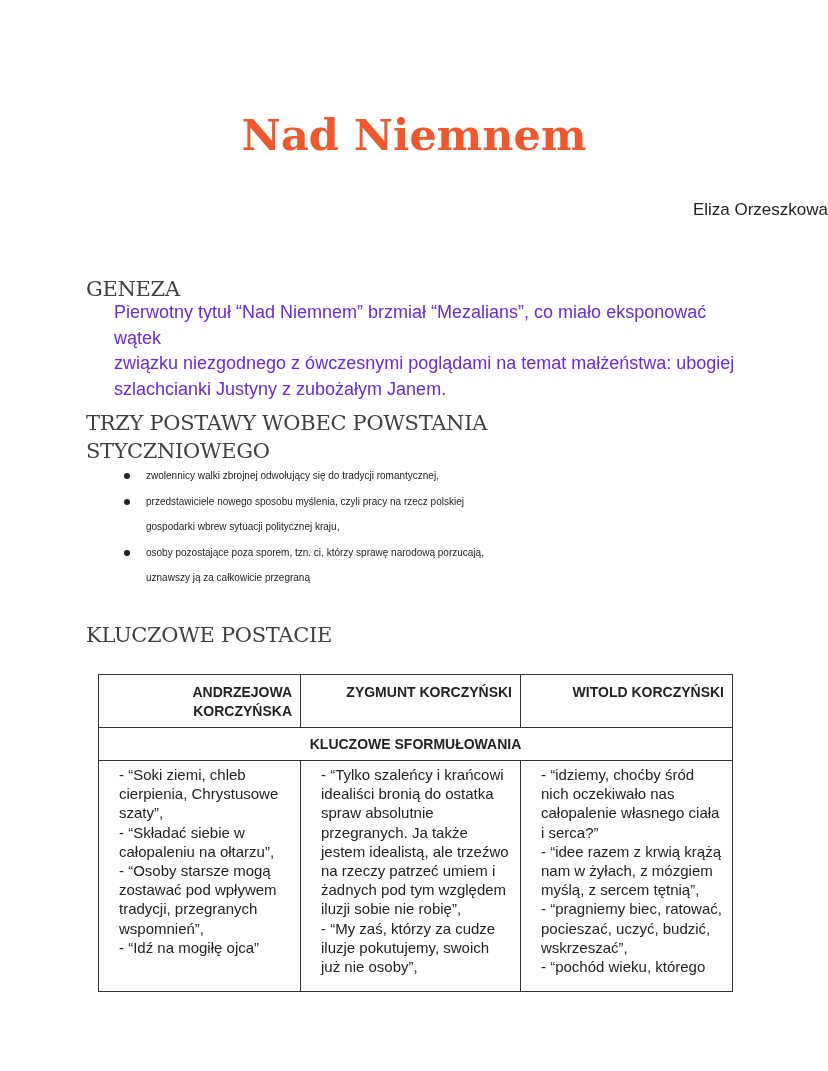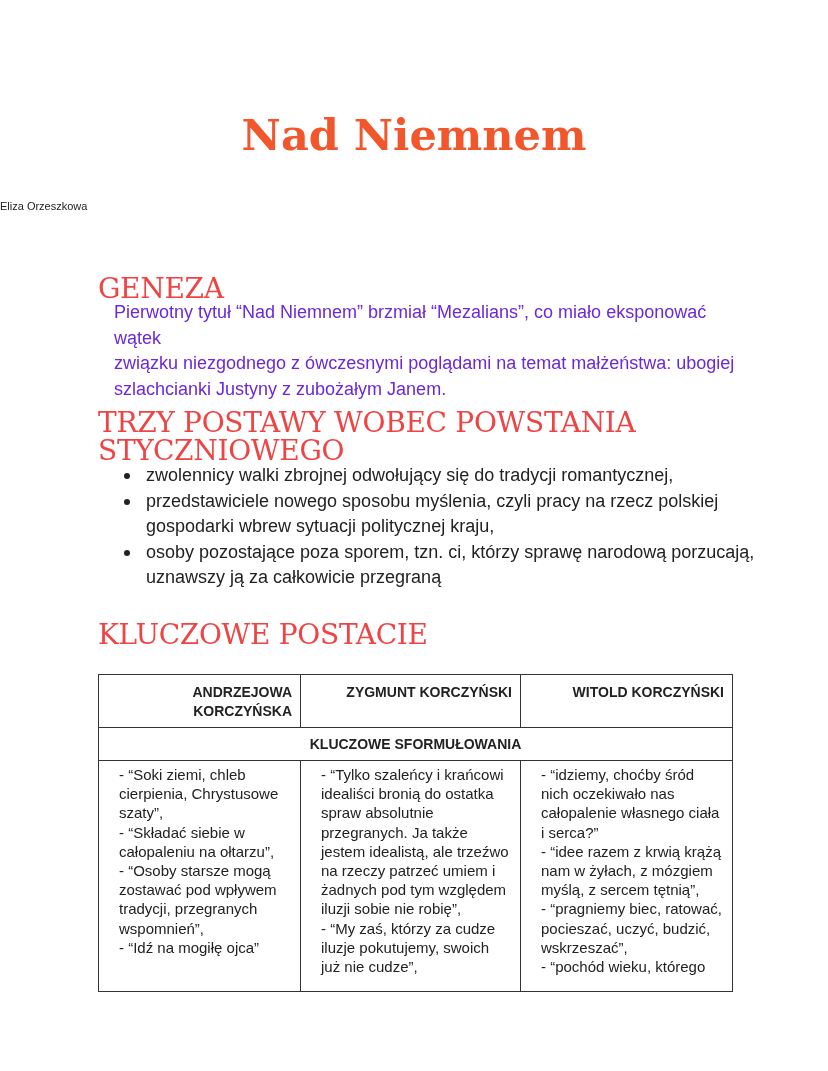--- a/index.html
+++ b/index.html
@@ -1,27 +1,27 @@
 <!DOCTYPE html>
 <html><head>
   <meta charset="utf-8">
   <style>
     html, body { margin: 0; padding: 0; background: #ffffff; }
     body { width: 828px; height: 1071px; position: relative; overflow: hidden;
            font-family: "Liberation Sans", sans-serif; color: #222222; }
     .title { position: absolute; left: 0; width: 828px; top: 110px; text-align: center;
              font-family: "DejaVu Serif", serif; font-weight: bold; font-size: 43px;
              color: #f2572b; letter-spacing: 0px; }
-    .subtitle { position: absolute; left: 0; width: 828px; top: 200px; text-align: left;
-                font-size: 11px; color: #222; }
-    .heading { position: absolute; left: 98px; font-family: "DejaVu Serif", serif;
-               font-size: 28px; color: #ef4444; line-height: 28px; letter-spacing: -0.3px; }
+    .subtitle { position: absolute; left: 0; width: 828px; top: 200px; text-align: right;
+                font-size: 17px; color: #222; }
+    .heading { position: absolute; left: 86px; font-family: "DejaVu Serif", serif;
+               font-size: 21px; color: #404040; line-height: 28px; letter-spacing: -0.3px; }
     .para { position: absolute; left: 98px; width: 640px; font-size: 18px; line-height: 25.5px; color: #6d28d9; margin-left: 16px; }
     ul.bullets { position: absolute; left: 98px; top: 463px; width: 640px; margin: 0; padding: 0 0 0 48px;
-                 font-size: 18px; line-height: 25.5px; list-style: none; }
+                 font-size: 10px; line-height: 25.5px; list-style: none; }
     ul.bullets li { position: relative; }
     ul.bullets li .dot { position: absolute; left: -22px; top: 10px; width: 6px; height: 6px;
                          border-radius: 50%; background: #222; }
     table.figures { position: absolute; left: 98px; top: 674px; width: 634px; border-collapse: collapse;
                     font-size: 15px; color: #222; table-layout: fixed; }
     table.figures td, table.figures th { border: 1.3px solid #333; vertical-align: top; }
     table.figures th { font-weight: bold; font-size: 14px; text-align: right; padding: 8px 8px 4px 8px;
                        height: 40px; line-height: 19px; }
     table.figures td.sub { font-weight: bold; font-size: 14px; text-align: center; padding: 7px; line-height: 18px; }
     table.figures td.cell { padding: 4px 6px 0 20px; line-height: 19.2px; height: 226px; }
@@ -102,21 +102,21 @@
       <span class="line">- “Tylko szaleńcy i krańcowi</span>
       <span class="line">idealiści bronią do ostatka</span>
       <span class="line">spraw absolutnie</span>
       <span class="line">przegranych. Ja także</span>
       <span class="line">jestem idealistą, ale trzeźwo</span>
       <span class="line">na rzeczy patrzeć umiem i</span>
       <span class="line">żadnych pod tym względem</span>
       <span class="line">iluzji sobie nie robię”,</span>
       <span class="line">- “My zaś, którzy za cudze</span>
       <span class="line">iluzje pokutujemy, swoich</span>
-      <span class="line">już nie cudze”,</span>
+      <span class="line">już nie osoby”,</span>
     </td>
     <td class="cell">
       <span class="line">- “idziemy, choćby śród</span>
       <span class="line">nich oczekiwało nas</span>
       <span class="line">całopalenie własnego ciała</span>
       <span class="line">i serca?”</span>
       <span class="line">- “idee razem z krwią krążą</span>
       <span class="line">nam w żyłach, z mózgiem</span>
       <span class="line">myślą, z sercem tętnią”,</span>
       <span class="line">- “pragniemy biec, ratować,</span>

